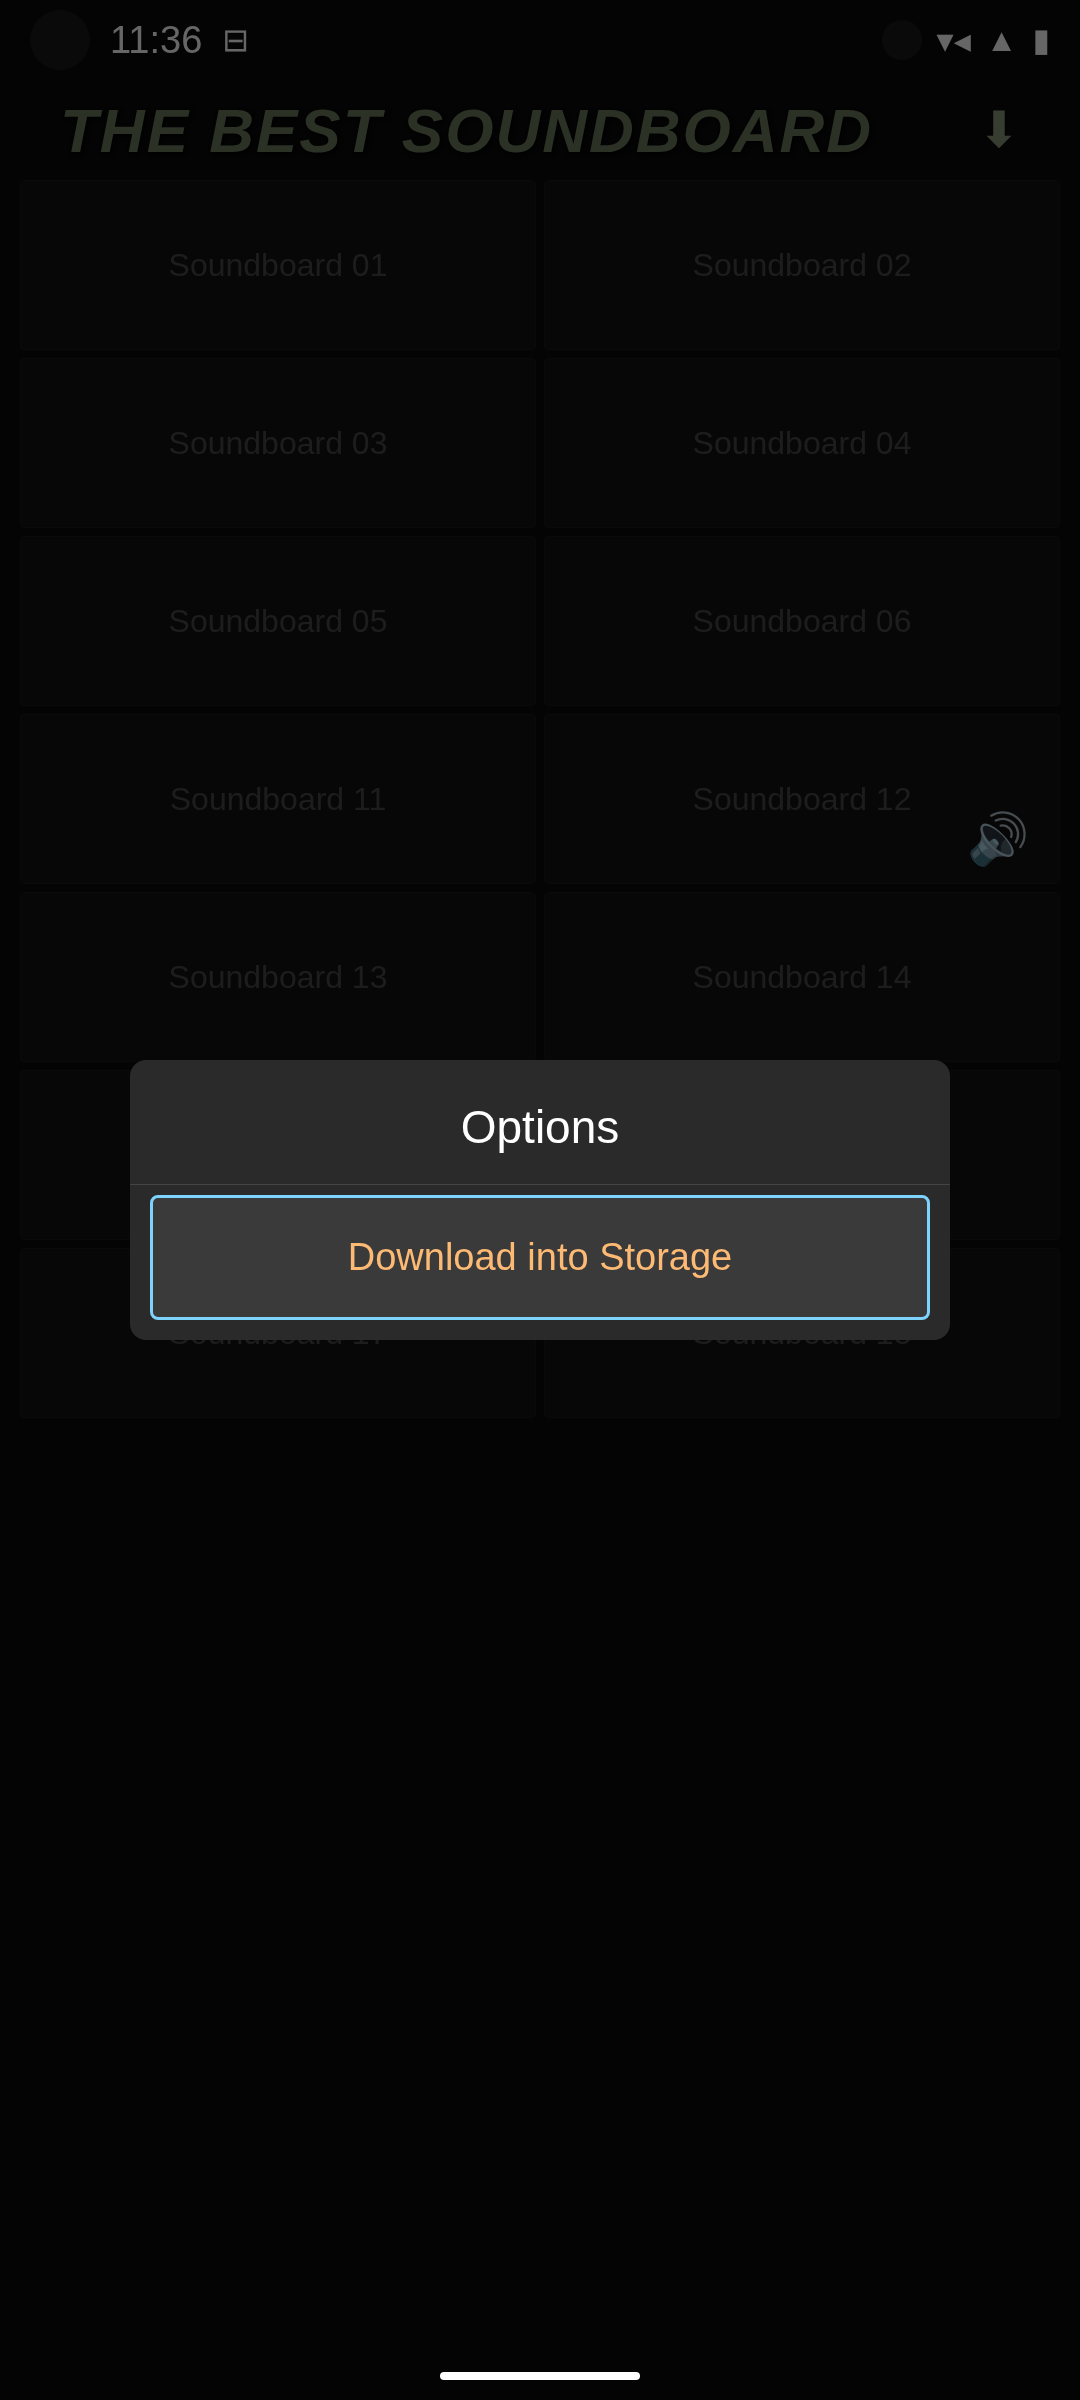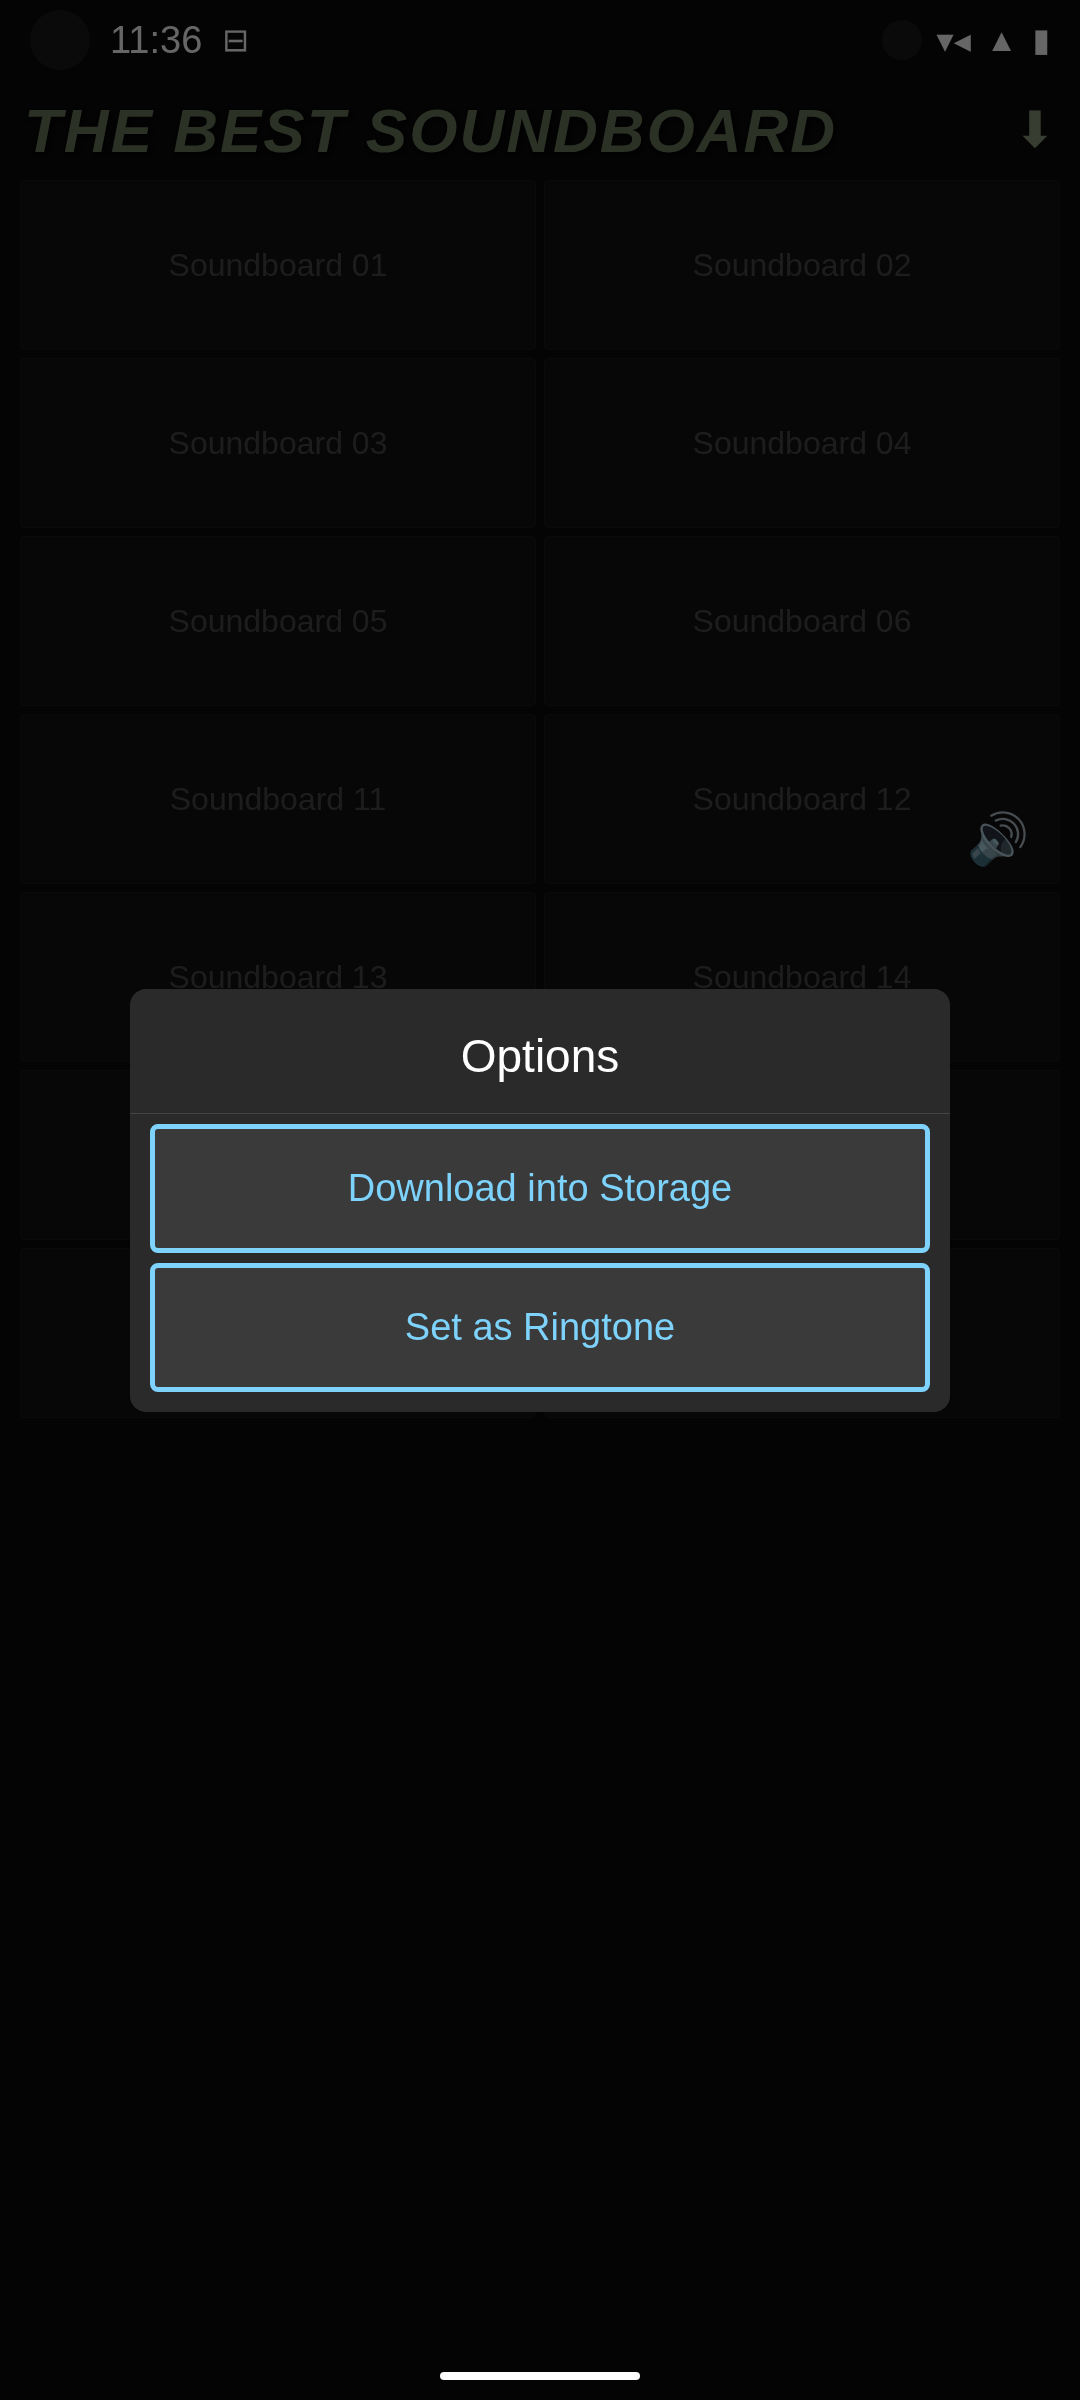--- a/index.html
+++ b/index.html
@@ -87,21 +87,21 @@
     
     .app-header {
       position: absolute;
       top: 80px;
       left: 0;
       width: 100%;
       height: 100px;
       display: flex;
       align-items: center;
       justify-content: space-between;
-      padding: 0 24px;
+      padding: 0 60px;
       z-index: 5;
     }
 
     .app-title {
       font-size: 62px;
       font-weight: 900;
       color: #6b7a5e;
       font-style: italic;
       text-transform: uppercase;
       font-family: 'Arial Black', sans-serif;
@@ -191,23 +191,23 @@
     }
 
     .modal-options {
       padding: 10px 20px 20px;
     }
 
     .modal-option-btn {
       width: 100%;
       padding: 38px 30px;
       background: #3a3a3a;
-      border: 5px solid #7dd3fc;
+      border: 3px solid #7dd3fc;
       border-radius: 8px;
-      color: #7dd3fc;
+      color: #fdba74;
       font-size: 38px;
       text-align: center;
       cursor: pointer;
       margin-bottom: 10px;
       display: block;
     }
 
     .modal-option-btn:last-child {
       margin-bottom: 0;
     }
@@ -301,18 +301,17 @@
   </div>
 </div>
 
 <div class="modal-overlay">
   <div class="modal-container">
     <div class="modal-title-area">
       <span class="modal-title">Options</span>
     </div>
     <div class="modal-options">
       <button class="modal-option-btn">Download into Storage</button>
-      <button class="modal-option-btn">Set as Ringtone</button>
     </div>
   </div>
 </div>
 
 <div class="bottom-indicator"></div>
 
 </body></html>

